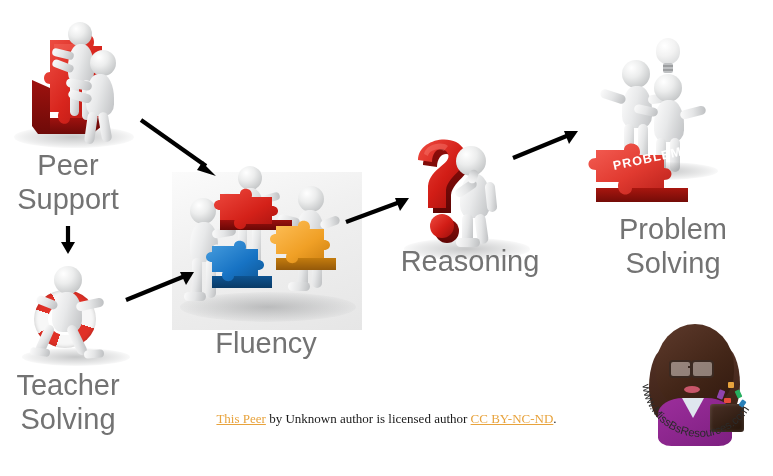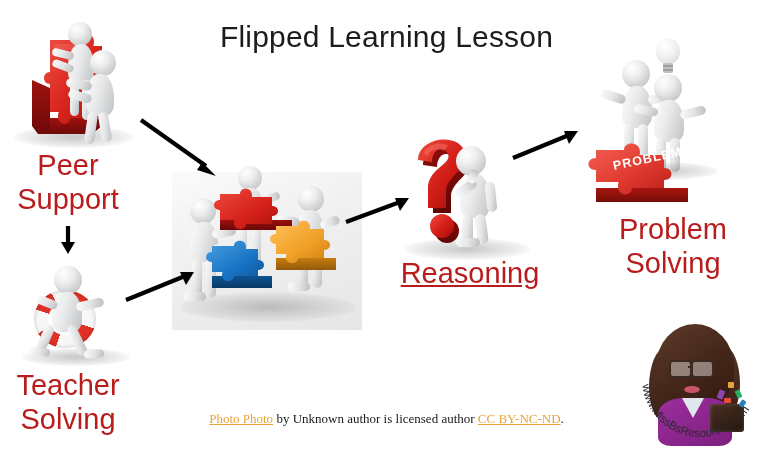--- a/index.html
+++ b/index.html
@@ -30,28 +30,28 @@
     color: #1c1c1c;
   }
 
   
   .stage-label {
     position: absolute;
     text-align: center;
     font-size: 29px;
     font-weight: 400;
     line-height: 1.18;
-    color: #b91c1c;
+    color: #737373;
     white-space: pre-line;
   }
 
   #label-peer      { left: 0px;   top: 148px; width: 136px; }
   #label-teacher   { left: 0px;   top: 368px; width: 136px; }
   #label-fluency   { left: 178px; top: 326px; width: 176px; }
-  #label-reasoning { left: 382px; top: 256px; width: 176px; text-decoration: underline; }
+  #label-reasoning { left: 382px; top: 244px; width: 176px; }
   #label-problem   { left: 578px; top: 212px; width: 190px; }
 
   
   .arrow-svg { position: absolute; overflow: visible; }
   .arrow-line { stroke: #000000; stroke-width: 4.2; }
   .arrow-head { fill: #000000; }
 
   
   #fluency-bg {
     position: absolute;
@@ -198,21 +198,20 @@
   }
   .wm-confetti { position: absolute; border-radius: 1px; }
   #wm-text { position: absolute; left: 0; top: 0; width: 128px; height: 128px; }
   #wm-text text { font-family: "Liberation Sans", sans-serif; font-size: 11.5px; fill: #2b2b2b; }
 </style>
 </head>
 <body>
 
 <div id="canvas">
 
-  <div id="title">Flipped Learning Lesson</div>
 
   <div id="fluency-bg"></div>
 
   <div class="art" id="art-peer">
     <div class="shadow-ellipse" style="left:6px; top:104px; width:120px; height:22px;"></div>
 
     <svg width="132" height="126" style="position:absolute;left:0;top:0;overflow:visible;">
       <defs>
         <linearGradient id="pgRedTop" x1="0" y1="0" x2="1" y2="1">
           <stop offset="0%" stop-color="#f05348"></stop>
@@ -482,25 +481,26 @@
     <g>
       <line class="arrow-line" x1="513" y1="158" x2="569" y2="135"></line>
       <polygon class="arrow-head" points="578,131 564,131 569,144"></polygon>
     </g>
   </svg>
 
   <div class="stage-label" id="label-peer">Peer
 Support</div>
   <div class="stage-label" id="label-teacher">Teacher
 Solving</div>
+  <div class="stage-label" id="label-fluency">Fluency</div>
   <div class="stage-label" id="label-reasoning">Reasoning</div>
   <div class="stage-label" id="label-problem">Problem
 Solving</div>
 
-  <div id="attribution"><a href="#">Photo Photo</a><span> by Unknown author is licensed author </span><a href="#">CC BY-NC-ND</a><span>.</span></div>
+  <div id="attribution"><a href="#">This Peer</a><span> by Unknown author is licensed author </span><a href="#">CC BY-NC-ND</a><span>.</span></div>
 
   <div class="art" id="watermark">
     <div id="wm-hair-l"></div>
     <div id="wm-hair-r"></div>
     <div id="wm-face"></div>
     <div id="wm-hair"></div>
     <div class="wm-glass" id="wm-glass-l"></div>
     <div class="wm-glass" id="wm-glass-r"></div>
     <div id="wm-glass-bridge"></div>
     <div id="wm-lips"></div>

